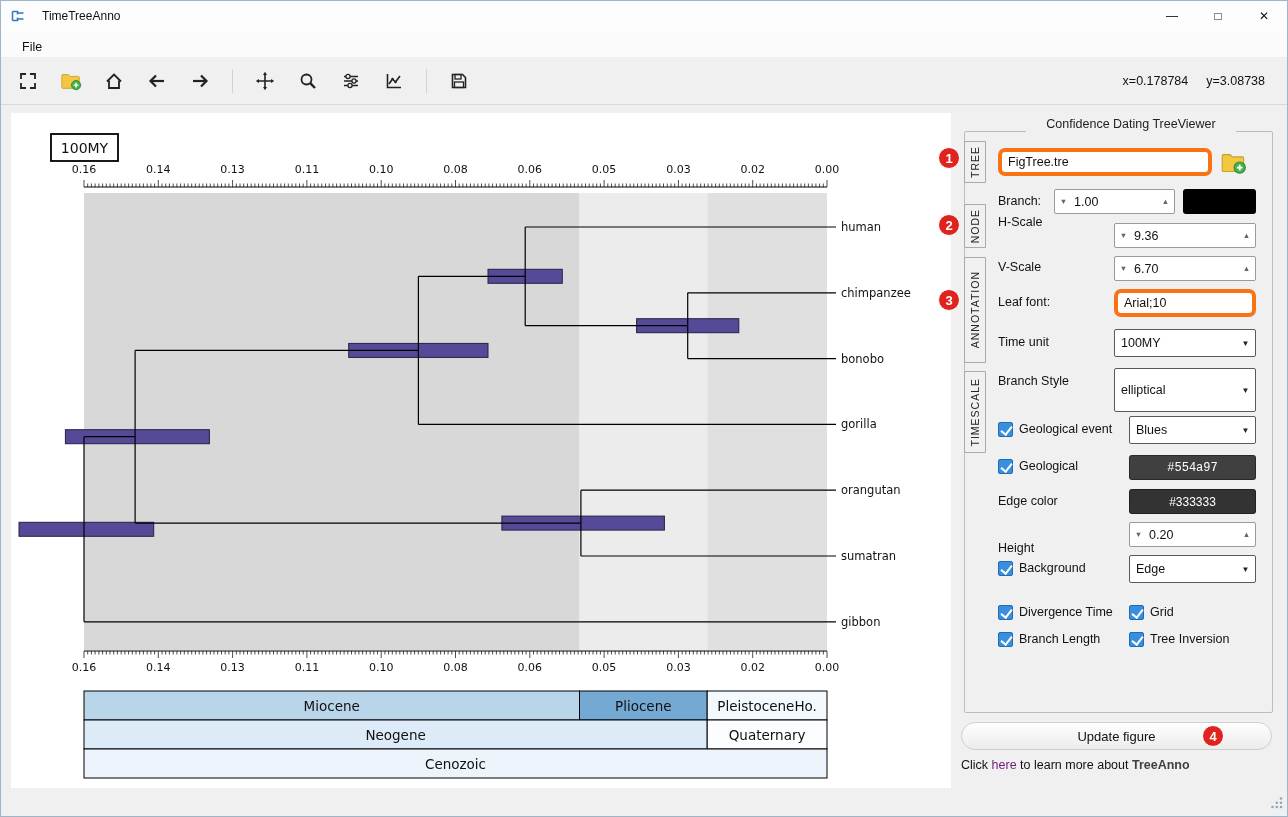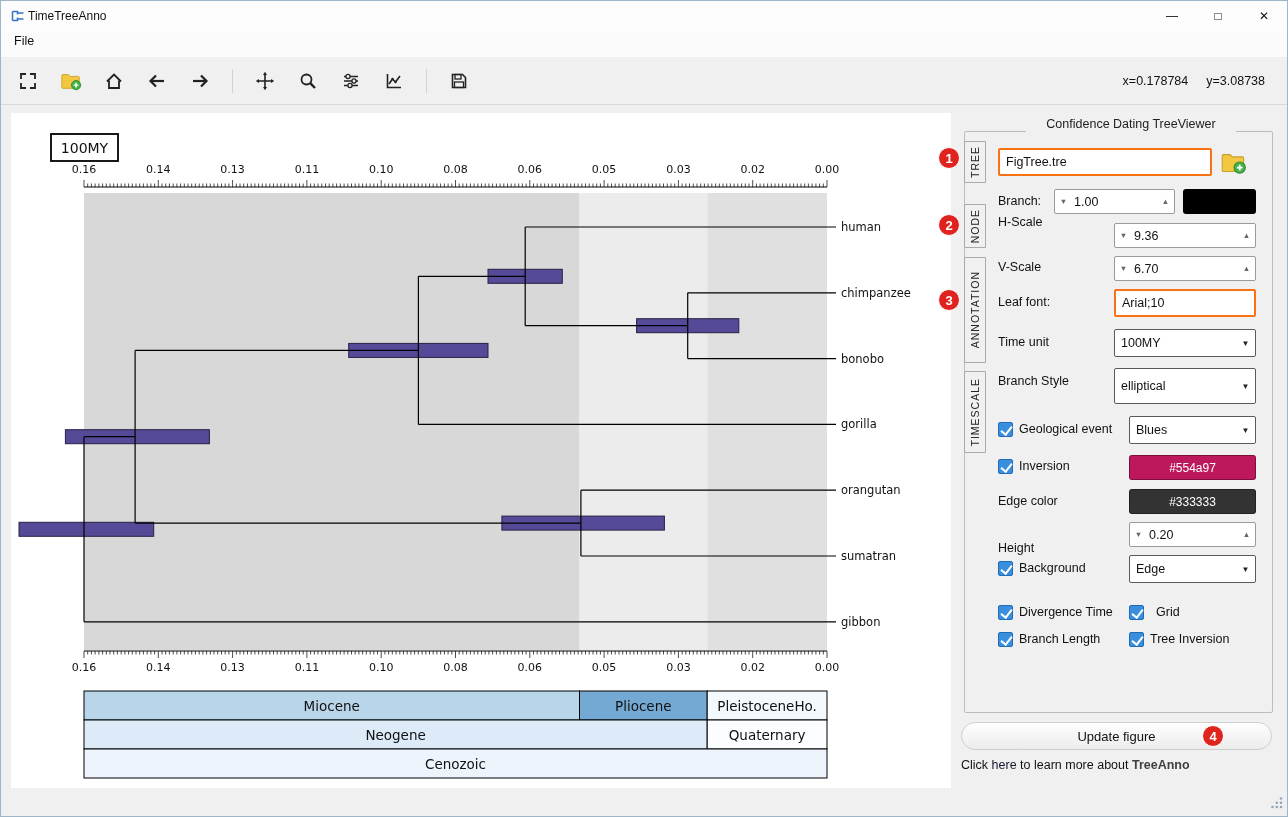--- a/index.html
+++ b/index.html
@@ -1,56 +1,56 @@
 <!DOCTYPE html>
 <html><head>
 <meta charset="utf-8">
 <style>
   *{margin:0;padding:0;box-sizing:border-box}
   html,body{width:1288px;height:817px}
   body{font-family:"Liberation Sans",sans-serif;background:#e8eaec;overflow:hidden}
   .window{position:relative;width:1288px;height:817px;background:#f0f0f0;border:1px solid #9fb6c9}
   .titlebar{position:absolute;top:0;left:0;right:0;height:30px;background:#fdfdfd;display:flex;align-items:center}
   .app-icon{margin-left:9px;display:flex}
-  .title-text{font-size:12px;color:#111;margin-left:2px}
+  .title-text{font-size:12px;color:#111;margin-left:16px}
   .win-controls{margin-left:auto;display:flex;height:100%}
   .win-btn{width:46px;display:flex;align-items:center;justify-content:center;font-size:12px;color:#111}
-  .menubar{position:absolute;top:30px;left:0;right:0;height:26px;background:#fbfbfb;display:flex;align-items:flex-start;padding-left:4px}
+  .menubar{position:absolute;top:30px;left:0;right:0;height:26px;background:#fbfbfb;display:flex;align-items:flex-end;padding-left:12px}
   .menu-item{font-size:12.5px;padding:3px 9px;color:#111}
   .toolbar{position:absolute;top:56px;left:0;right:0;height:48px;background:#f0f0f0;border-bottom:1px solid #dadada;display:flex;align-items:center;padding-left:10px;gap:9px}
   .tool-btn{width:34px;height:34px;display:flex;align-items:center;justify-content:center;border-radius:4px}
   .tb-sep{width:1px;height:24px;background:#d2d2d2;margin:0 6px}
   .coords{margin-left:auto;margin-right:22px;display:flex;gap:18px;font-size:12.5px;color:#111}
   .content{position:absolute;top:104px;left:0;right:0;bottom:0;background:#f0f0f0}
   .figure{position:absolute;left:10px;top:8px;width:940px;height:675px;background:#fff;overflow:hidden}
   .figure svg text{font-family:"DejaVu Sans",sans-serif;fill:#111}
   .panel{position:absolute;left:950px;top:0;width:338px;height:713px}
   .groupbox{position:absolute;left:13px;top:26px;width:309px;height:582px;border:1px solid #bcbcbc;border-radius:2px}
   .panel-title{position:absolute;left:75px;top:11px;width:210px;height:17px;line-height:17px;text-align:center;font-size:12.5px;color:#222;background:#f0f0f0;z-index:2}
   .vtab{position:absolute;left:13px;width:22px;background:#f0f0f0;border:1px solid #a9a9a9;border-radius:2px 0 0 2px;display:flex;align-items:center;justify-content:center;z-index:1}
   .vtab span{writing-mode:vertical-rl;transform:rotate(180deg);font-size:10.5px;color:#222;letter-spacing:1px}
   .tab-tree{top:36px;height:42px}
   .tab-node{top:99px;height:44px}
   .tab-annotation{top:152px;height:106px}
   .tab-timescale{top:266px;height:82px}
   .badge{position:absolute;width:22px;height:22px;border-radius:50%;background:#df231e;border:1.5px solid #fff;color:#fff;font-size:13px;font-weight:bold;display:flex;align-items:center;justify-content:center;z-index:6}
   .plabel{position:absolute;font-size:12.5px;color:#111;height:15px;line-height:15px;white-space:nowrap}
-  .tinput{position:absolute;background:#fff;border:2px solid #f97316;border-radius:2px;font-size:12.5px;font-family:"Liberation Sans",sans-serif;padding:0 6px;color:#111}
+  .tinput{position:absolute;background:#fff;border:4px solid #f97316;border-radius:7px;font-size:12.5px;font-family:"Liberation Sans",sans-serif;padding:0 6px;color:#111}
   .spin{position:absolute;background:#fff;border:1px solid #9b9b9b;border-radius:2px;display:flex;align-items:center;font-size:12.5px;color:#111}
   .spin .arr{width:17px;text-align:center;font-size:7.5px;color:#666}
   .spin .val{flex:1;padding-left:2px}
   .combo{position:absolute;background:#fff;border:1px solid #5a5a5a;border-radius:2px;display:flex;align-items:center;font-size:12.5px;color:#111;padding-left:6px}
   .combo .arr{margin-left:auto;width:19px;text-align:center;font-size:8px;color:#222}
   .chk{position:absolute;width:15px;height:15px;border-radius:2px;background:#3a8ede;border:1px solid #1d6cb5}
   .chk::after{content:"";position:absolute;left:4px;top:1px;width:5px;height:9px;border:solid #fff;border-width:0 2px 2px 0;transform:rotate(38deg)}
   .swatch{position:absolute;border-radius:3px;border:1px solid rgba(0,0,0,.35);color:#fff;font-size:12px;display:flex;align-items:center;justify-content:center}
   .flatbtn{position:absolute;display:flex;align-items:center;justify-content:center}
   .update-btn{position:absolute;left:10px;top:617px;width:311px;height:28px;background:linear-gradient(#fefefe,#ececec);border:1px solid #cfcfcf;border-radius:14px;font-size:13px;color:#111;display:flex;align-items:center;justify-content:center}
   .footer{position:absolute;left:10px;top:653px;font-size:12.5px;color:#111;white-space:nowrap}
-  .footer .link{color:#0f172a;}
+  .footer .link{color:#701a75;}
   .footer .brand{color:#404040;font-weight:bold}
   .resize-grip{position:absolute;right:3px;bottom:2px}
 </style>
 </head>
 <body>
 
 <div class="window">
 
   <div class="titlebar">
     <span class="app-icon">
@@ -688,35 +688,35 @@
       <div class="plabel" style="left:47px;top:190px">Leaf font:</div>
       <input class="tinput" style="left: 163px; top: 184px; width: 142px; height: 28px;" value="Arial;10">
 
       <div class="plabel" style="left:47px;top:230px">Time unit</div>
       <div class="combo" style="left:163px;top:224px;width:142px;height:28px">
         <span>100MY</span>
         <span class="arr">▼</span>
       </div>
 
       <div class="plabel" style="left:47px;top:269px">Branch Style</div>
-      <div class="combo" style="left:163px;top:263px;width:142px;height:36px">
+      <div class="combo" style="left:163px;top:263px;width:142px;height:44px">
         <span>elliptical</span>
         <span class="arr">▼</span>
       </div>
 
       <div class="chk" style="left:47px;top:317px"></div>
       <div class="plabel" style="left:68px;top:317px">Geological event</div>
       <div class="combo" style="left:178px;top:311px;width:127px;height:28px">
         <span>Blues</span>
         <span class="arr">▼</span>
       </div>
 
       <div class="chk" style="left:47px;top:354px"></div>
-      <div class="plabel" style="left:68px;top:354px">Inversion</div>
-      <div class="swatch" style="left: 178px; top: 350px; width: 127px; height: 25px; background: #be185d;">#554a97</div>
+      <div class="plabel" style="left:68px;top:354px">Geological</div>
+      <div class="swatch" style="left: 178px; top: 350px; width: 127px; height: 25px; background: #404040; font-family: Liberation Mono, monospace;">#554a97</div>
 
       <div class="plabel" style="left:47px;top:389px">Edge color</div>
       <div class="swatch" style="left: 178px; top: 384px; width: 127px; height: 25px; background: rgb(51, 51, 51);">#333333</div>
 
       <div class="plabel" style="left:47px;top:436px">Height</div>
       <div class="spin" style="left:178px;top:417px;width:127px;height:25px">
         <span class="arr">▼</span>
         <span class="val">0.20</span>
         <span class="arr">▲</span>
       </div>
@@ -724,21 +724,21 @@
       <div class="chk" style="left:47px;top:456px"></div>
       <div class="plabel" style="left:68px;top:456px">Background</div>
       <div class="combo" style="left:178px;top:450px;width:127px;height:28px">
         <span>Edge</span>
         <span class="arr">▼</span>
       </div>
 
       <div class="chk" style="left:47px;top:500px"></div>
       <div class="plabel" style="left:68px;top:500px">Divergence Time</div>
       <div class="chk" style="left:178px;top:500px"></div>
-      <div class="plabel" style="left:205px;top:500px">Grid</div>
+      <div class="plabel" style="left:199px;top:500px">Grid</div>
 
       <div class="chk" style="left:47px;top:527px"></div>
       <div class="plabel" style="left:68px;top:527px">Branch Length</div>
       <div class="chk" style="left:178px;top:527px"></div>
       <div class="plabel" style="left:199px;top:527px">Tree Inversion</div>
 
       <div class="update-btn">Update figure</div>
       <div class="badge" style="left:251px;top:620px">4</div>
 
       <div class="footer">

